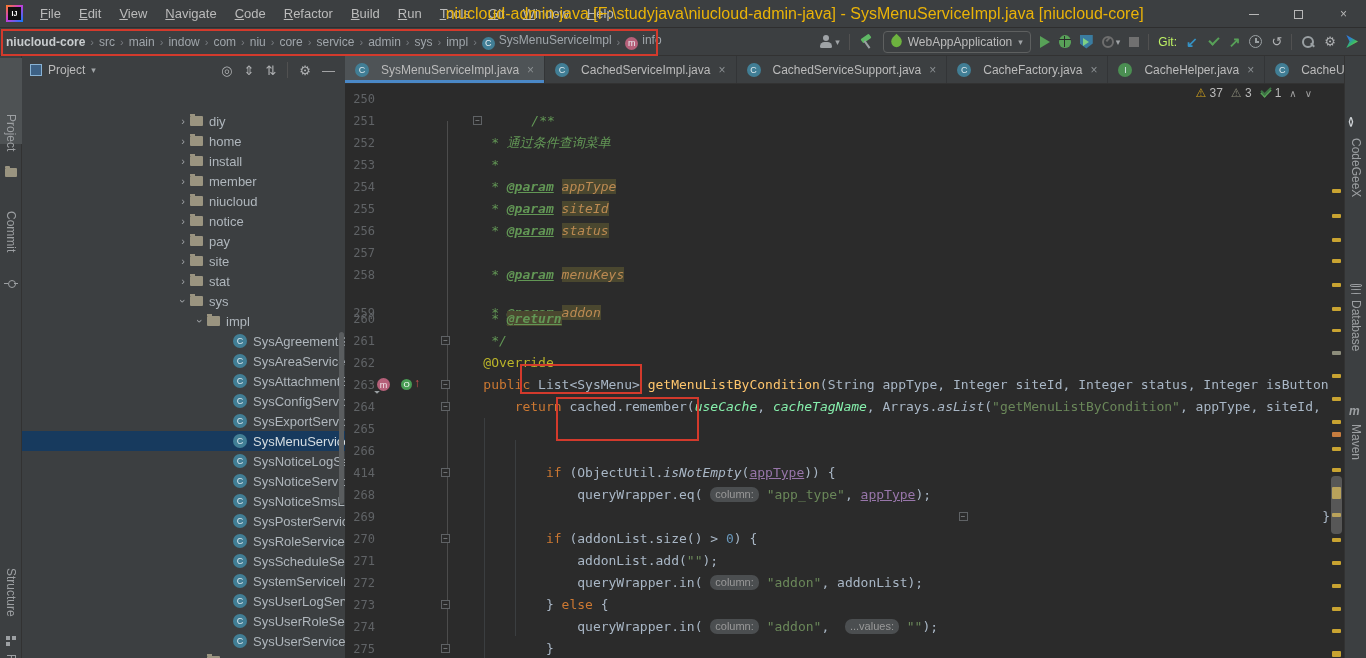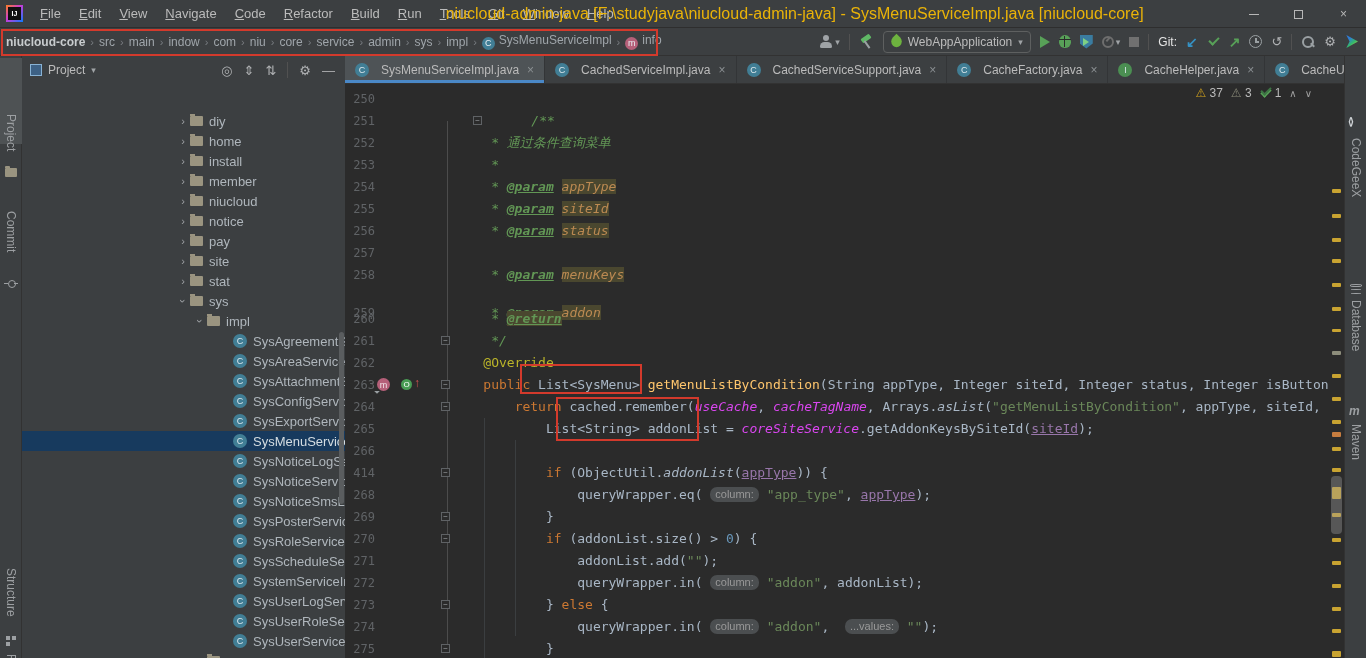--- a/index.html
+++ b/index.html
@@ -52,21 +52,21 @@
   .play { width:0; height:0; border-left:10px solid #58a158; border-top:6px solid transparent; border-bottom:6px solid transparent; }
   .bug { position:relative; width:12px; height:13px; background:#58a158; border-radius:50% 50% 45% 45%; }
   .bug:before { content:""; position:absolute; left:0; right:0; top:4px; height:1px; background:#2b2b2b; }
   .bug:after { content:""; position:absolute; left:5px; top:1px; width:1px; height:11px; background:#2b2b2b; }
   .cov { width:13px; height:14px; background:#3a7ca0; clip-path:polygon(0 0,100% 0,100% 65%,50% 100%,0 65%);
          display:flex; align-items:center; justify-content:center; }
   .cov i { width:0; height:0; border-left:6px solid #7fd184; border-top:4px solid transparent; border-bottom:4px solid transparent; }
   .prof { width:12px; height:12px; border-radius:50%; border:2px solid #6e6e6e; position:relative; }
   .prof:before { content:""; position:absolute; left:3px; top:-1px; width:2px; height:5px; background:#6e6e6e; transform:rotate(40deg); }
   .stop { width:10px; height:10px; background:#707070; }
-  .git-label { color:#e5e5e5; }
+  .git-label { color:#bef264; }
   .arr-blue { color:#3592c4; font-size:14px; font-weight:bold; }
   .arr-green { color:#58a158; font-size:14px; font-weight:bold; }
   .check { position:relative; width:13px; height:13px; }
   .check:before { content:""; position:absolute; left:2px; top:2px; width:8px; height:4px;
                   border-left:2px solid #58a158; border-bottom:2px solid #58a158; transform:rotate(-45deg); }
   .clockicon { position:relative; width:13px; height:13px; border:1.5px solid #9aa0a3; border-radius:50%; }
   .clockicon:before { content:""; position:absolute; left:5px; top:2px; width:1.5px; height:4px; background:#9aa0a3; }
   .clockicon:after { content:""; position:absolute; left:5px; top:5px; width:4px; height:1.5px; background:#9aa0a3; }
   .mag { position:relative; width:14px; height:14px; }
   .mag:before { content:""; position:absolute; left:1px; top:1px; width:8px; height:8px; border:2px solid #9aa0a3; border-radius:50%; }
@@ -130,21 +130,21 @@
   .foldc { width:12px; height:22px; position:relative; flex:none; }
   .foldbox { position:absolute; left:1px; top:6px; width:9px; height:9px; border:1px solid #5f6265; background:#2b2b2b;
              color:#9da0a3; font-size:8px; line-height:7px; text-align:center; }
   .ctext { font:13px/22px "DejaVu Sans Mono", monospace; white-space:pre; color:#a9b7c6; }
   .sp { color:#a9b7c6; } .sk { color:#cc7832; } .ss { color:#6a8759; }
   .sd { color:#629755; font-style:italic; }
   .sdt { color:#629755; font-style:italic; font-weight:bold; text-decoration:underline; }
   .sdv { color:#bc8a52; font-style:italic; background:#4a472f; }
   .hl { background:#4a472f; }
   .sa { color:#bbb529; } .sm { color:#ffc66d; }
-  .sf { color:#d946ef; font-style:italic; }
+  .sf { color:#86efac; font-style:italic; }
   .sfp { color:#9876aa; text-decoration:underline; }
   .sn { color:#6897bb; } .si { color:#a9b7c6; font-style:italic; }
   .inlay { display:inline-block; background:#4b4e50; color:#999; border-radius:7px; padding:0 5px;
            font:11px/15px "Liberation Sans", sans-serif; vertical-align:1px; }
   .gmark-m { position:absolute; left:2px; top:4px; width:13px; height:13px; border-radius:50%; background:#b56079;
              color:#f2e4e8; font-size:9px; display:flex; align-items:center; justify-content:center; }
   .gmark-m:after { content:""; position:absolute; left:-2px; bottom:-2px; width:0; height:0;
                    border-top:4px solid transparent; border-right:4px solid #9aa0a3; transform:rotate(45deg); }
   .gmark-o { position:absolute; left:26px; top:5px; width:11px; height:11px; border-radius:50%; background:#499c54;
              color:#fff; font-size:8px; display:flex; align-items:center; justify-content:center; }
@@ -563,42 +563,41 @@
           <span class="gict"></span>
           <span class="foldc">
             <span class="foldbox">−</span>
           </span>
           <span class="ctext"><span class="sp">        </span><span class="sk">return </span><span class="sp">cached.remember(</span><span class="sf">useCache</span><span class="sp">, </span><span class="sf">cacheTagName</span><span class="sp">, Arrays.</span><span class="si">asList</span><span class="sp">(</span><span class="ss">"getMenuListByCondition"</span><span class="sp">, appType, siteId,</span></span>
         </div>
         <div class="cl" style="top: 334px;">
           <span class="lnum">265</span>
           <span class="gict"></span>
           <span class="foldc"></span>
-          <span class="ctext"><span class="sp">            List&lt;String&gt; addonList = </span><span class="sf">coreSiteService</span><span class="sp">.getAddonKeysBySiteId(</span><span class="sfp">siteId</span><span class="sp">);</span></span>
         </div>
         <div class="cl" style="top: 356px;">
           <span class="lnum">266</span>
           <span class="gict"></span>
           <span class="foldc"></span>
         </div>
         <div class="cl" style="top: 378px;">
           <span class="lnum">414</span>
           <span class="gict"></span>
           <span class="foldc">
             <span class="foldbox">−</span>
           </span>
-          <span class="ctext"><span class="sp">            </span><span class="sk">if</span><span class="sp"> (ObjectUtil.</span><span class="si">addonList</span><span class="sp">(</span><span class="sfp">appType</span><span class="sp">)) {</span></span>
+          <span class="ctext"><span class="sp">            </span><span class="sk">if</span><span class="sp"> (ObjectUtil.</span><span class="si">isNotEmpty</span><span class="sp">(</span><span class="sfp">appType</span><span class="sp">)) {</span></span>
         </div>
         <div class="cl" style="top: 400px;">
           <span class="lnum">268</span>
           <span class="gict"></span>
           <span class="foldc"></span>
           <span class="ctext"><span class="sp">                queryWrapper.eq( </span><span class="inlay">column:</span><span class="sp"> </span><span class="ss">"app_type"</span><span class="sp">, </span><span class="sfp">appType</span><span class="sp">);</span></span>
         </div>
-        <div class="cl" style="top: 422px;">
+        <div class="cl" style="top: 422px; justify-content: space-between;">
           <span class="lnum">269</span>
           <span class="gict"></span>
           <span class="foldc">
             <span class="foldbox">−</span>
           </span>
           <span class="ctext"><span class="sp">            }</span></span>
         </div>
         <div class="cl" style="top: 444px;">
           <span class="lnum">270</span>
           <span class="gict"></span>

